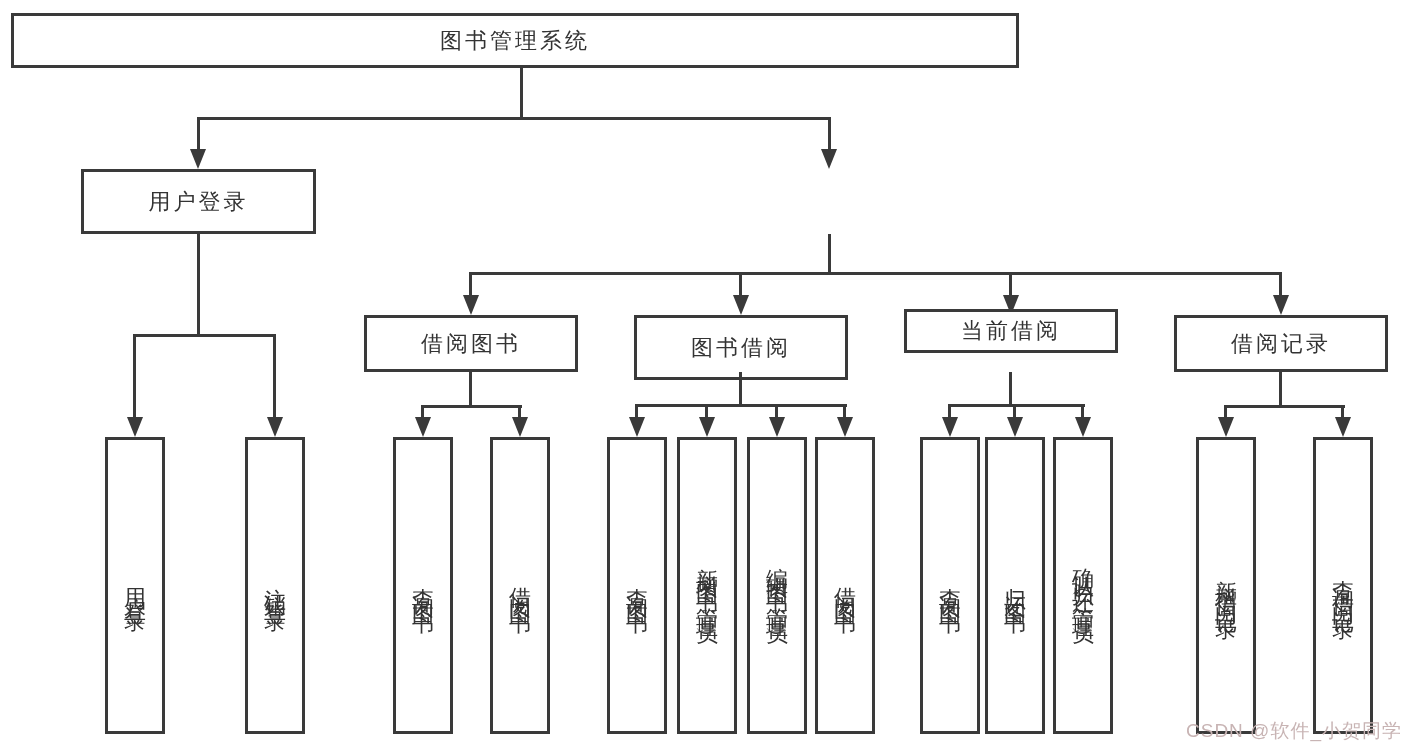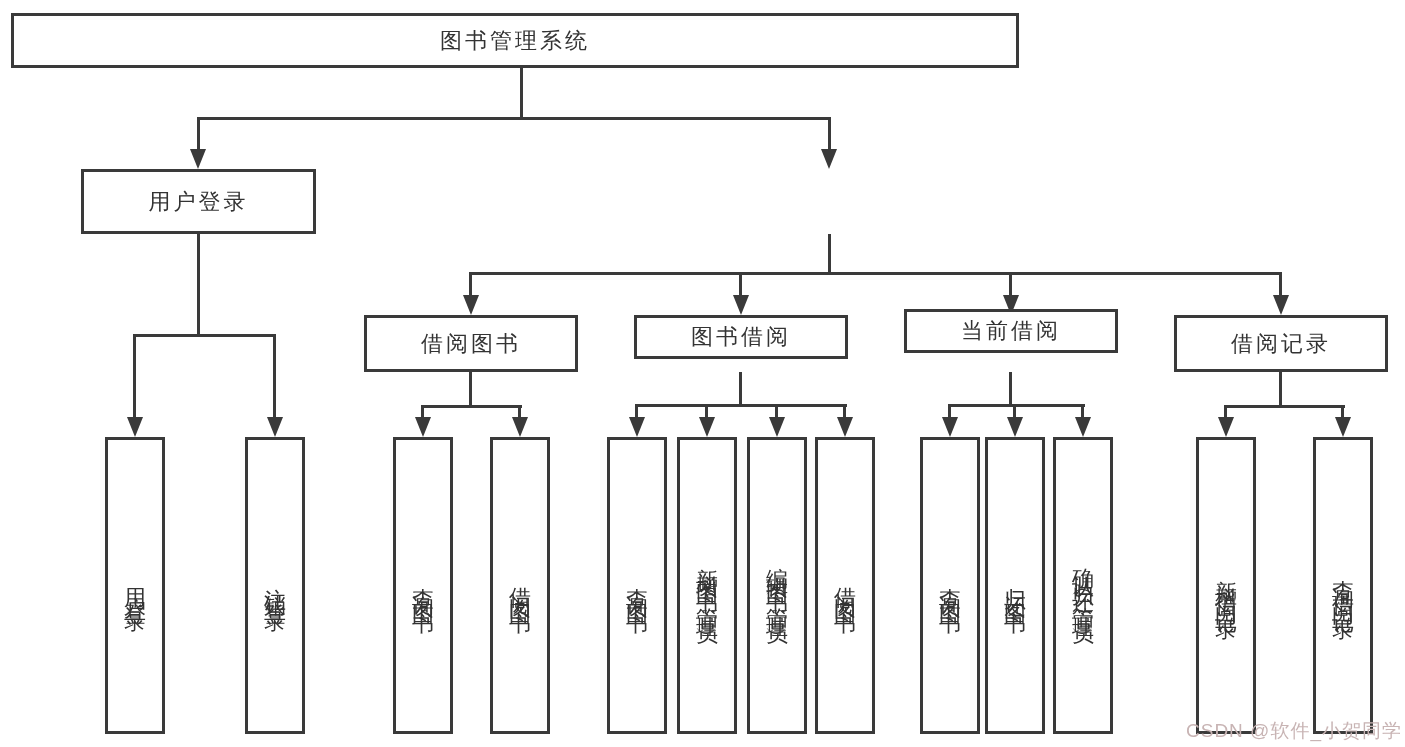--- a/index.html
+++ b/index.html
@@ -90,21 +90,21 @@
   <div class="vline" style="left:739px;top:272px;height:25px;"></div>
   <div class="arr" style="left:733px;top:295px;"></div>
   <div class="vline" style="left:1009px;top:272px;height:25px;"></div>
   <div class="arr" style="left:1003px;top:295px;"></div>
   <div class="vline" style="left:1279px;top:272px;height:25px;"></div>
   <div class="arr" style="left:1273px;top:295px;"></div>
 
   <div class="box" style="left:364px;top:315px;width:214px;height:57px;">
     <span>借阅图书</span>
   </div>
-  <div class="box" style="left:634px;top:315px;width:214px;height:44px;">
+  <div class="box" style="left:634px;top:315px;width:214px;height:65px;">
     <span>图书借阅</span>
   </div>
   <div class="box" style="left:904px;top:309px;width:214px;height:44px;">
     <span>当前借阅</span>
   </div>
   <div class="box" style="left:1174px;top:315px;width:214px;height:57px;">
     <span>借阅记录</span>
   </div>
 
   <div class="vline" style="left:469px;top:372px;height:35px;"></div>

